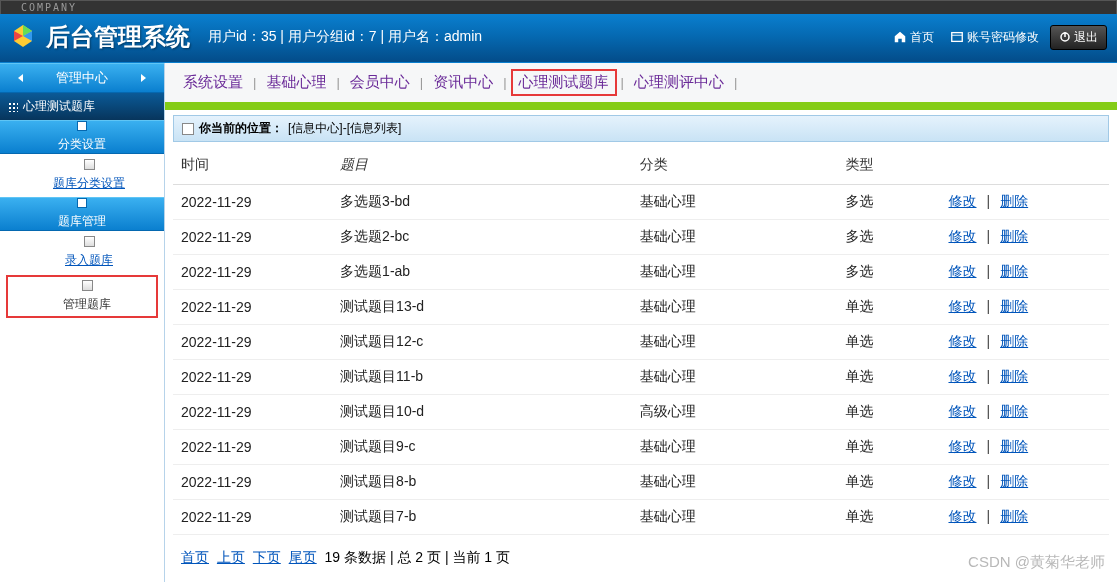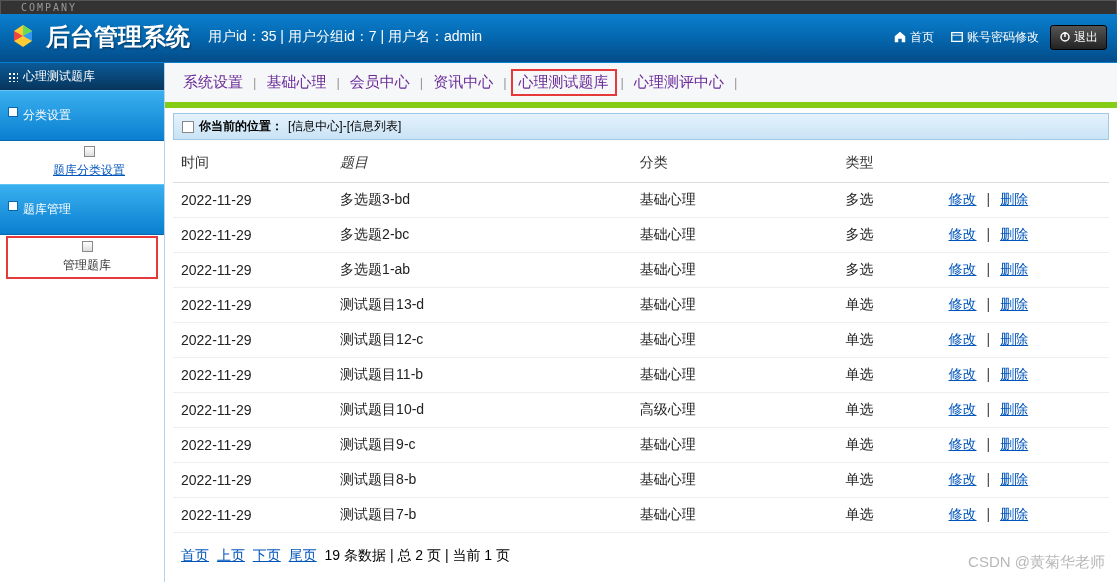--- a/index.html
+++ b/index.html
@@ -58,27 +58,28 @@
       padding: 5px 8px;
       display: flex;
       align-items: center;
       gap: 5px;
       font-size: 12px;
     }
     .sidebar-sub-dots { display:inline-block; width:10px; height:10px; background-image: radial-gradient(circle, #fff 1px, transparent 1.2px); background-size: 4px 4px;}
     .panel-hdr {
       background: linear-gradient(180deg, #3ab0f0 0%, #0a7fcf 100%);
       color: #fff;
-      padding: 16px 8px;
+      padding: 0 8px;
       font-size: 12px;
       display: flex;
-      align-items: flex-start;
+      align-items: center;
       gap: 5px;
       border-top: 1px solid #5fc5f5;
       border-bottom: 1px solid #0568b0;
+      flex-direction: column;
     }
     .panel-hdr .sq { display:inline-block; width:10px; height:10px; background:#fff; border:1px solid #0568b0;}
     .side-item {
       padding: 5px 8px 5px 22px;
       font-size: 12px;
       display: flex;
       align-items: center;
       gap: 5px;
       cursor: pointer;
       color: #333;
@@ -86,21 +87,21 @@
     }
     .side-item a { color: #0055bb; text-decoration: underline; }
     .side-item.highlighted { border: 2px solid #e63939; margin: 1px 6px; padding: 3px 4px 3px 14px;}
     .side-ico { display:inline-block; width:11px; height:11px; border:1px solid #888; background: linear-gradient(#fff,#ddd); }
 
     
     .content { flex: 1; }
     .topnav {
       display: flex;
       align-items: center;
-      border-bottom: 6px solid #84cc16;
+      border-bottom: 8px solid #84cc16;
       padding: 6px 12px;
       background: #f6f7f8;
       gap: 4px;
     }
     .topnav-item { color: #6a2a98; font-size: 15px; padding: 2px 6px; cursor: pointer; }
     .topnav-sep { color: #999; }
     .topnav-item.active { border: 2px solid #e63939; }
 
     
     .breadcrumb-bar {
@@ -164,35 +165,40 @@
           <circle cx="6" cy="6" r="4" fill="none" stroke="#fff" stroke-width="1.5"></circle>
           <line x1="6" y1="1" x2="6" y2="6" stroke="#fff" stroke-width="1.5"></line>
         </svg>
       <span>退出</span>
     </div>
   </div>
 </div>
 
 <div class="main">
   <div class="sidebar">
+    <div class="sidebar-header">管理中心</div>
     <div class="sidebar-sub">
       <span class="sidebar-sub-dots"></span>
       <span>心理测试题库</span>
     </div>
     <div class="panel-hdr">
       <span class="sq"></span>
       <span>分类设置</span>
     </div>
     <div class="side-item">
       <span class="side-ico"></span>
       <a>题库分类设置</a>
     </div>
     <div class="panel-hdr">
       <span class="sq"></span>
       <span>题库管理</span>
+    </div>
+    <div class="side-item">
+      <span class="side-ico"></span>
+      <a>录入题库</a>
     </div>
     <div class="side-item highlighted">
       <span class="side-ico"></span>
       <span>管理题库</span>
     </div>
   </div>
 
   <div class="content">
     <div class="topnav" id="topnav">
         <span class="topnav-item">系统设置</span>

